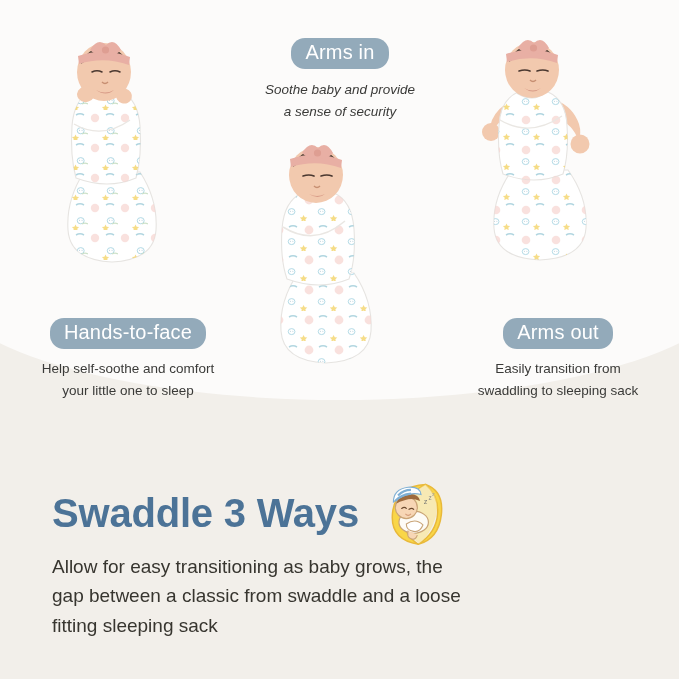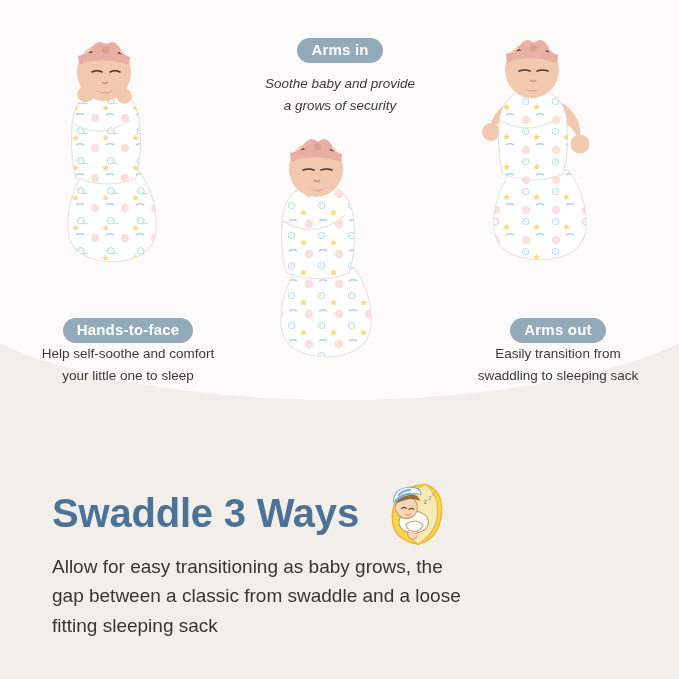--- a/index.html
+++ b/index.html
@@ -31,22 +31,22 @@
 
   .col{ position:absolute; }
   .col-left { left:8px;  top:20px;  width:240px; }
   .col-mid  { left:220px; top:38px; width:240px; }
   .col-right{ left:438px; top:20px; width:240px; }
 
   .pill{
     display:inline-block;
     background:#93AABA;
     color:#ffffff;
-    font-weight:bold;
-    font-size:15px;
+    font-weight:normal;
+    font-size:20px;
     letter-spacing:.2px;
     padding:3px 14px 5px 14px;
     border-radius:14px;
     line-height:1.15;
     white-space:nowrap;
   }
   .caption{
     color:#3a3a38;
     font-size:13.5px;
     line-height:1.62;
@@ -55,21 +55,21 @@
   }
 
   
   .col-mid .pill-wrap{ text-align:center; }
   .col-mid .caption{ margin-top:10px;font-style:italic; }
   .col-mid .photo-wrap{ margin-top:8px; }
 
   
   .col-left .photo-wrap, .col-right .photo-wrap{ margin-bottom:8px; }
   .col-left .pill-wrap, .col-right .pill-wrap{ text-align:center;margin-top:24px; }
-  .col-left .caption, .col-right .caption{ }
+  .col-left .caption, .col-right .caption{ margin-top:9px; }
 
   .photo-wrap{ text-align:center; }
 
   
   .headline-row{
     position:absolute; left:52px; top:478px;
     display:flex; align-items:center; gap:14px; z-index:4;
   }
   .headline{
     font-size:40px; font-weight:bold; color:#4C7397;
@@ -141,21 +141,21 @@
         <span>your little one to sleep</span>
       </div>
     </div>
 
     <div class="col col-mid">
       <div class="pill-wrap">
         <span class="pill">Arms in</span>
       </div>
       <div class="caption">
         <span>Soothe baby and provide</span><br>
-        <span>a grows of security</span>
+        <span>a sense of security</span>
       </div>
       <div class="photo-wrap">
         <svg width="200" height="255" viewBox="0 0 200 255">
           <defs>
             <pattern id="pat2" width="30" height="30" patternUnits="userSpaceOnUse">
               <circle cx="9" cy="9" r="4.4" fill="#F6D3CE" opacity=".85"></circle>
               <path d="M19 6 q4 -2.4 8 0" stroke="#9CCBD8" stroke-width="1.5" fill="none"></path>
               <path d="M3 21 l2.3 4.4 4.9 .7 -3.6 3.4 .9 4.8 -4.5-2.4 -4.4 2.4 .8-4.8 -3.5-3.4 4.9-.7z" fill="#F2CF57" opacity=".9" transform="translate(2,13) scale(.52)"></path>
               <g transform="translate(18,17) scale(.6)" opacity=".95">
                 <ellipse cx="6" cy="6" rx="5.6" ry="5" fill="#FFFFFF" stroke="#86C3D6" stroke-width="1.4"></ellipse>

